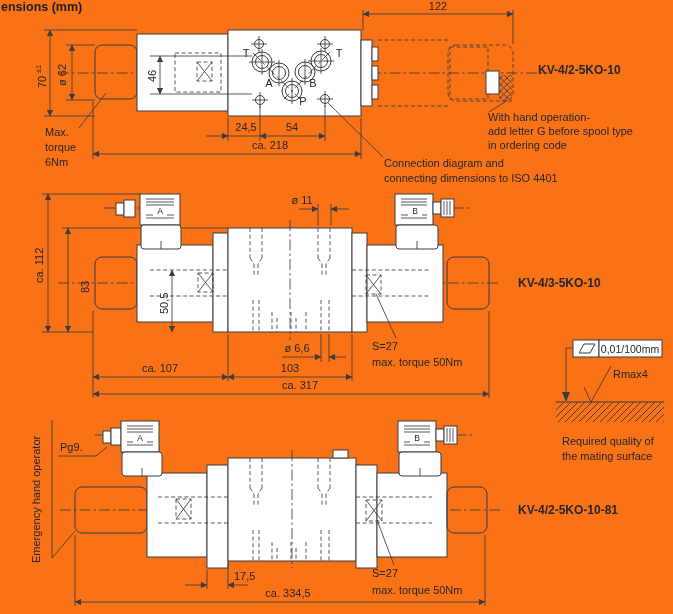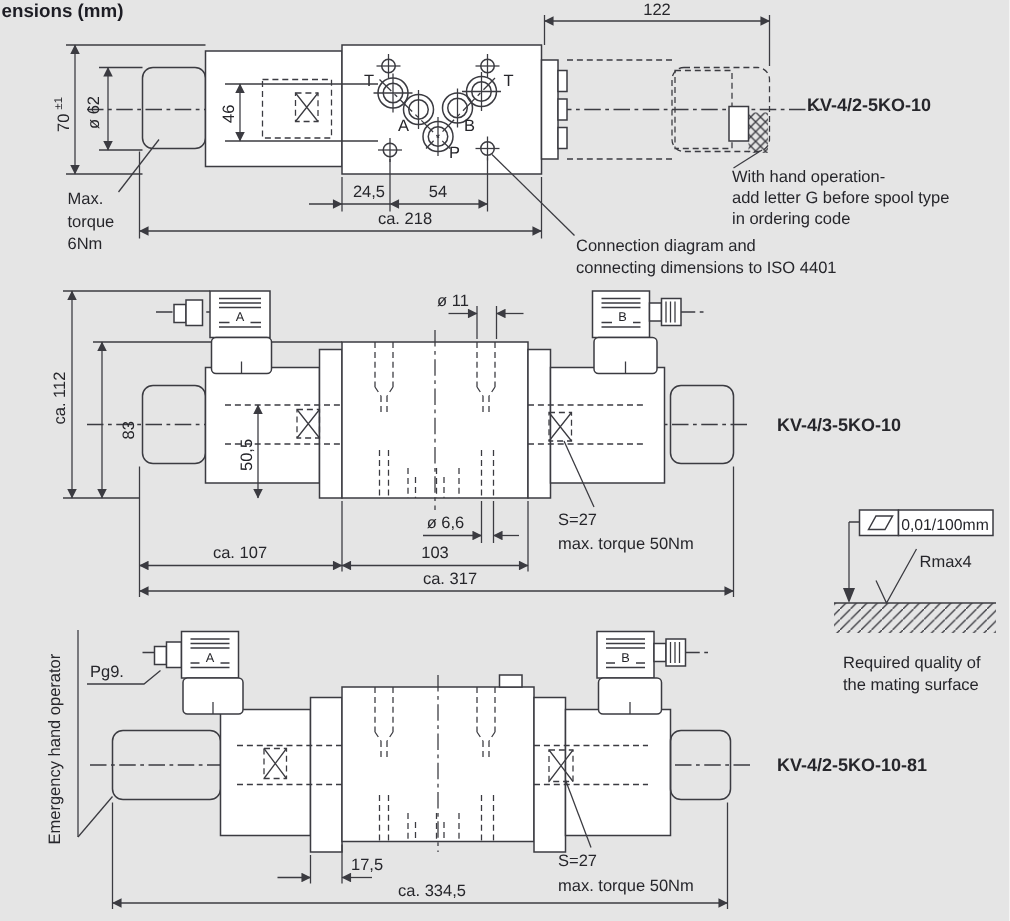--- a/index.html
+++ b/index.html
@@ -1,16 +1,16 @@
 <!DOCTYPE html>
 <html><head>
 <meta charset="utf-8">
 <style>
   html,body{margin:0;padding:0;background:#ffffff;}
-  #stage{position:relative;width:673px;height:614px;background:#e5e5e5;overflow:hidden;
+  #stage{position:relative;width:673px;height:614px;background:#f97316;overflow:hidden;
          font-family:"Liberation Sans", sans-serif;}
   svg{position:absolute;left:0;top:0;}
   svg text{font-family:"Liberation Sans", sans-serif;fill:#26262b;font-size:11px;}
   .bold{font-weight:bold;font-size:12px;}
   .title{font-weight:bold;font-size:12.5px;fill:#1d1d24;}
   .small{font-size:8.5px;}
   .sup{font-size:7.5px;}
   .mid{text-anchor:middle;}
   .ln{stroke:#3b3b41;fill:none;stroke-width:1;}
   .fillw{fill:#ffffff;}

